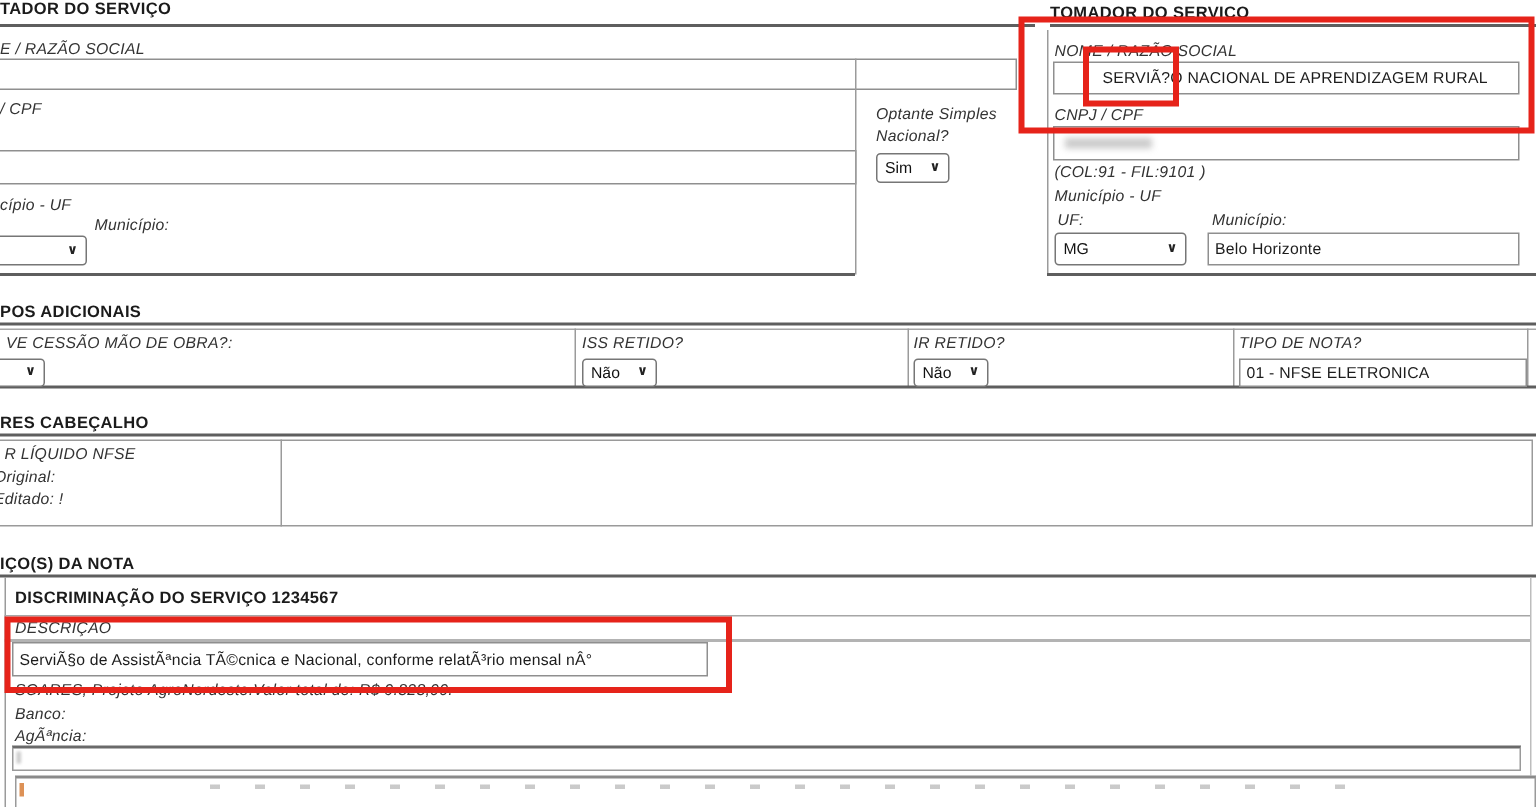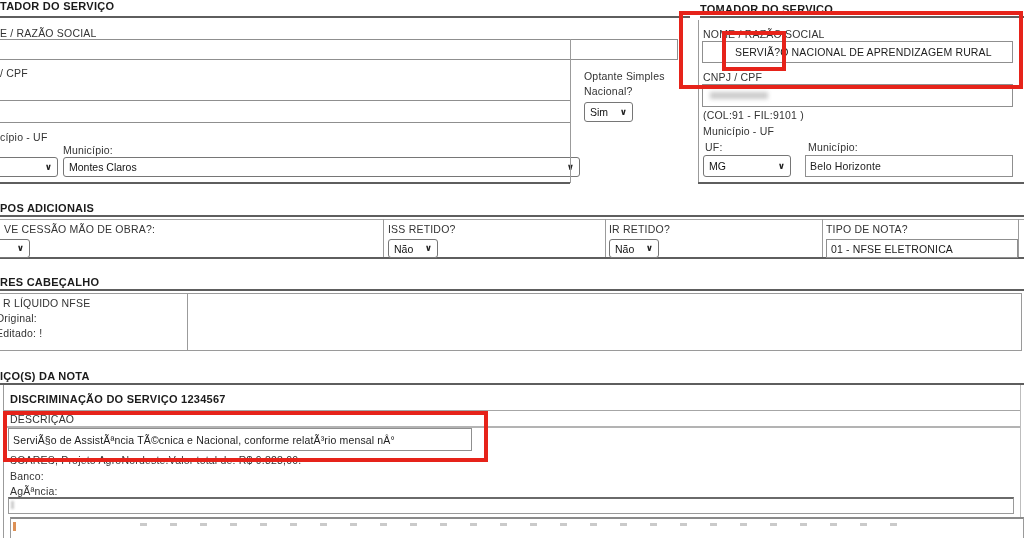--- a/index.html
+++ b/index.html
@@ -1,21 +1,21 @@
 <!DOCTYPE html>
 <html><head>
 <meta charset="utf-8">
 <style>
   html,body{margin:0;padding:0;background:#fff;}
   .screen{
     position:relative;width:1024px;height:538px;overflow:hidden;background:#ffffff;
     font-family:"Liberation Sans", sans-serif;color:#222;
   }
   .hdr{position:absolute;font-size:11px;font-weight:bold;color:#1b1b1b;letter-spacing:.25px;white-space:nowrap;}
-  .lbl{position:absolute;font-size:10.5px;color:#333;letter-spacing:.2px;white-space:nowrap;}
+  .lbl{position:absolute;font-size:10.5px;color:#333;letter-spacing:.2px;white-space:nowrap;font-style:italic;}
   .rule{position:absolute;height:2px;background:#5e5e5e;}
   .thinline{position:absolute;background:#a6a6a6;}
   .vline{position:absolute;width:1px;background:#9b9b9b;}
   .input{
     position:absolute;background:#fff;border:1px solid #8f8f8f;
     font-size:10.5px;color:#1c1c1c;letter-spacing:.15px;
     display:flex;align-items:center;padding:0 4px;white-space:nowrap;overflow:hidden;box-sizing:border-box;
   }
   .select{
     position:absolute;background:#fff;border:1px solid #767676;border-radius:3px;
@@ -50,24 +50,20 @@
   <div class="select" style="left:584px;top:102px;width:49px;height:20px;">
     <span>Sim</span>
     <span class="chev">∨</span>
   </div>
 
   <div class="lbl" style="left:0;top:131px;">cípio - UF</div>
   <div class="lbl" style="left:63px;top:144px;">Município:</div>
 
   <div class="select" style="left:-12px;top:157px;width:70px;height:20px;">
     <span></span>
-    <span class="chev">∨</span>
-  </div>
-  <div class="select" style="left:63px;top:157px;width:517px;height:20px;">
-    <span>Montes Claros</span>
     <span class="chev">∨</span>
   </div>
 
   <div class="vline" style="left:570px;top:39px;height:144px;"></div>
   <div class="rule" style="left:0;top:182px;width:570px;"></div>
 
   <div class="hdr" style="left:700px;top:3px;">TOMADOR DO SERVIÇO</div>
   <div class="rule" style="left:700px;top:16px;width:324px;"></div>
   <div class="vline" style="left:698px;top:20px;height:163px;"></div>
 

